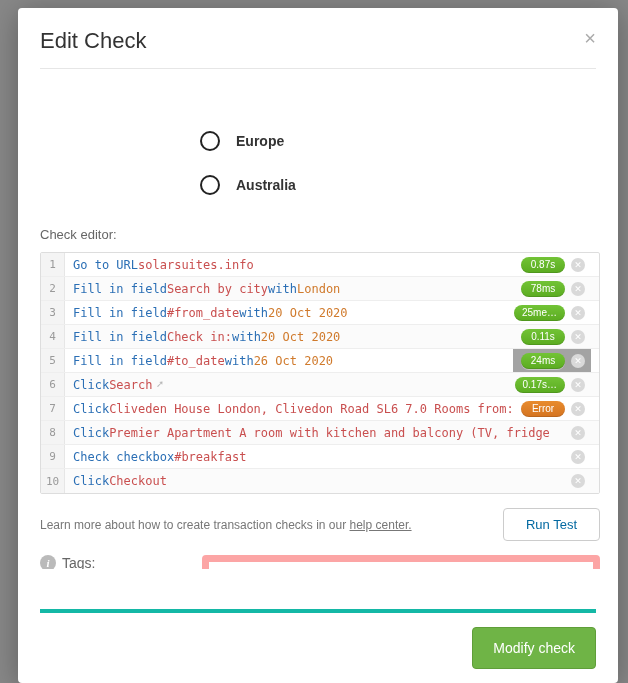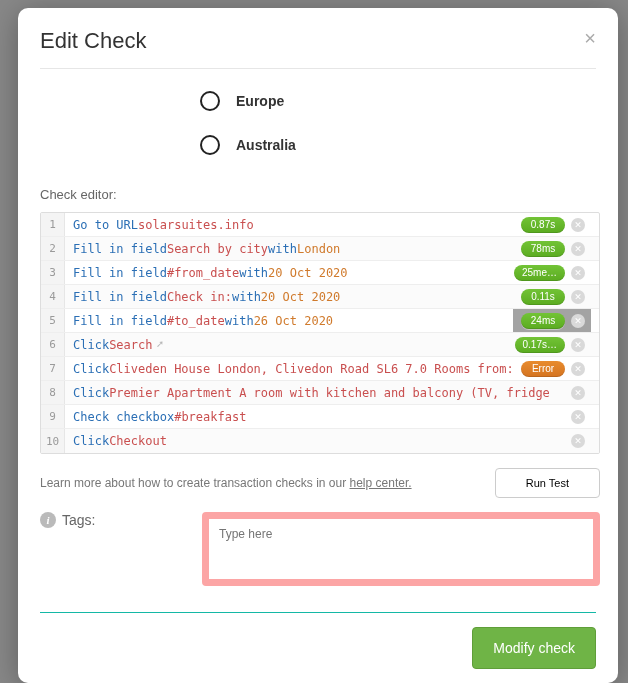--- a/index.html
+++ b/index.html
@@ -11,25 +11,26 @@
       overflow: hidden;
       position: relative;
     }
     .modal {
       position: absolute;
       top: 8px;
       left: 18px;
       right: 10px;
       bottom: 0;
       background: #fff;
-      border-radius: 10px;
+      border-radius: 4px;
       padding: 20px 22px 14px 22px;
       display: flex;
       flex-direction: column;
       box-shadow: 0 4px 30px rgba(0,0,0,0.3);
+      gap: 40px;
     }
     .modal-header {
       display: flex;
       justify-content: space-between;
       align-items: flex-start;
       padding-bottom: 14px;
       border-bottom: 1px solid #e6e6e6;
     }
     .modal-title {
       font-size: 22px;
@@ -172,23 +173,23 @@
       color: #777;
     }
     .help-link {
       color: #777;
       text-decoration: underline;
     }
     .btn {
       border: 1px solid #ccc;
       background: #fff;
       border-radius: 4px;
-      padding: 8px 30px;
-      font-size: 11px;
-      color: #000000;
+      padding: 8px 22px;
+      font-size: 13px;
+      color: #0369a1;
       cursor: pointer;
     }
     .tags-row {
       display: flex;
       align-items: flex-start;
       gap: 12px;
       margin-bottom: 24px;
     }
     .tags-label {
       display: flex;
@@ -217,21 +218,21 @@
       border: 7px solid #fca5a5;
       border-radius: 4px;
       min-height: 74px;
       padding: 8px 10px;
       font-size: 12px;
       color: #3b82f6;
       resize: none;
       font-family: inherit;
     }
     .modal-footer {
-      border-top: 1px solid #14b8a6;
+      border-top: 4px solid #14b8a6;
       padding-top: 14px;
       display: flex;
       justify-content: flex-end;
     }
     .btn-primary {
       background: #6fb446;
       border: 1px solid #5f9e39;
       color: #fff;
       border-radius: 4px;
       padding: 12px 20px;

